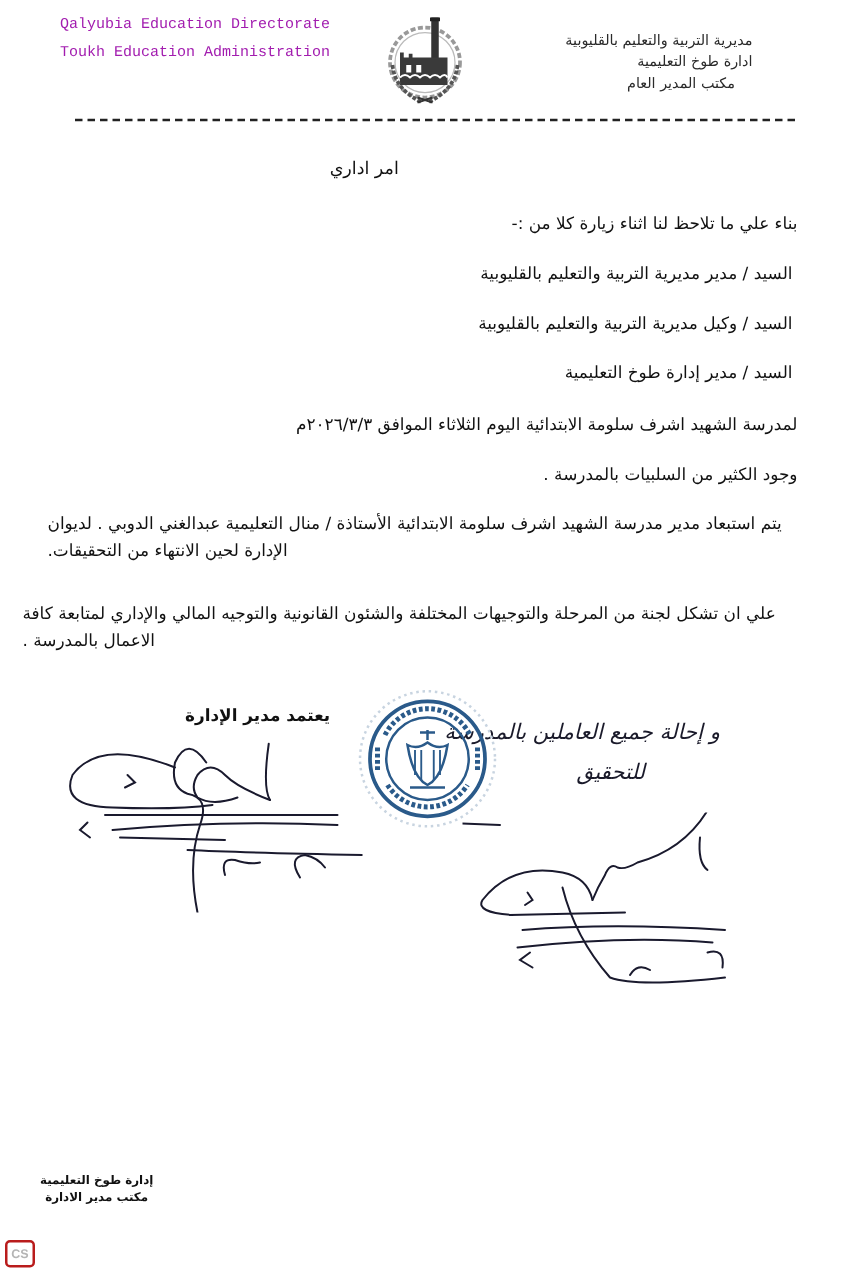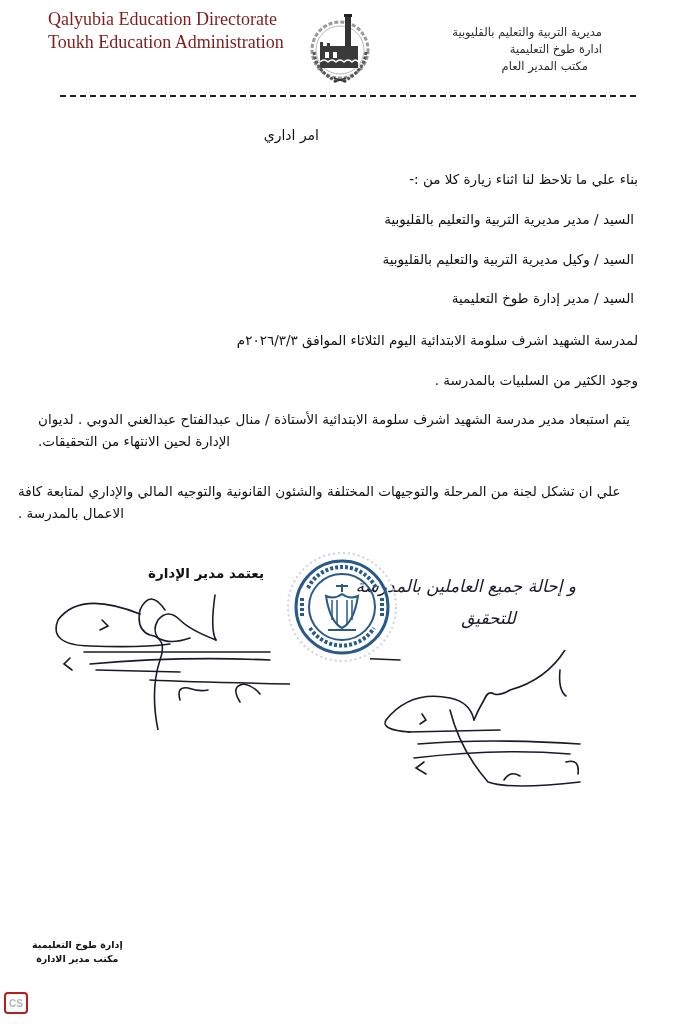--- a/index.html
+++ b/index.html
@@ -14,24 +14,24 @@
       overflow: hidden;
       font-family: "DejaVu Sans", sans-serif;
       color: #1a1a1a;
     }
     .abs { position: absolute; }
 
     
     .header-en {
       left: 48px;
       top: 8px;
-      font-family: Liberation Serif, serif;
-      font-size: 18px;
+      font-family: Liberation Mono, monospace;
+      font-size: 12px;
       line-height: 23px;
-      color: #7f1d1d;
+      color: #a21caf;
     }
     .header-en div { white-space: nowrap; }
 
     
     .header-ar {
       right: 84px;
       top: 24px;
       direction: rtl;
       text-align: right;
       font-family: "DejaVu Sans", sans-serif;
@@ -183,21 +183,21 @@
 
 <div class="abs divider"></div>
 
 <div class="abs body-ar title">امر اداري</div>
 <div class="abs body-ar intro">بناء علي ما تلاحظ لنا اثناء زيارة كلا من :-</div>
 <div class="abs body-ar addr1">السيد / مدير مديرية التربية والتعليم بالقليوبية</div>
 <div class="abs body-ar addr2">السيد  / وكيل مديرية التربية والتعليم بالقليوبية</div>
 <div class="abs body-ar addr3">السيد /  مدير إدارة طوخ التعليمية</div>
 <div class="abs body-ar school">لمدرسة الشهيد اشرف سلومة الابتدائية  اليوم الثلاثاء الموافق ٢٠٢٦/٣/٣م</div>
 <div class="abs body-ar negatives">وجود الكثير من السلبيات  بالمدرسة .</div>
-<div class="abs body-ar para1">يتم  استبعاد  مدير مدرسة الشهيد اشرف سلومة الابتدائية  الأستاذة / منال عبدالفتاح عبدالغني الدوبي . لديوان الإدارة لحين الانتهاء من التحقيقات.</div>
+<div class="abs body-ar para1">يتم  استبعاد  مدير مدرسة الشهيد اشرف سلومة الابتدائية  الأستاذة / منال التعليمية عبدالغني الدوبي . لديوان الإدارة لحين الانتهاء من التحقيقات.</div>
 <div class="abs body-ar para2">علي ان تشكل لجنة من المرحلة والتوجيهات المختلفة والشئون القانونية والتوجيه المالي والإداري لمتابعة كافة الاعمال بالمدرسة .</div>
 
 <div class="abs approve-label">يعتمد مدير الإدارة</div>
 
 <div class="abs handwritten-note">
   <div>و إحالة جميع العاملين بالمدرسة</div>
   <div class="l2">للتحقيق</div>
 </div>
 
 <div class="abs stamp">

